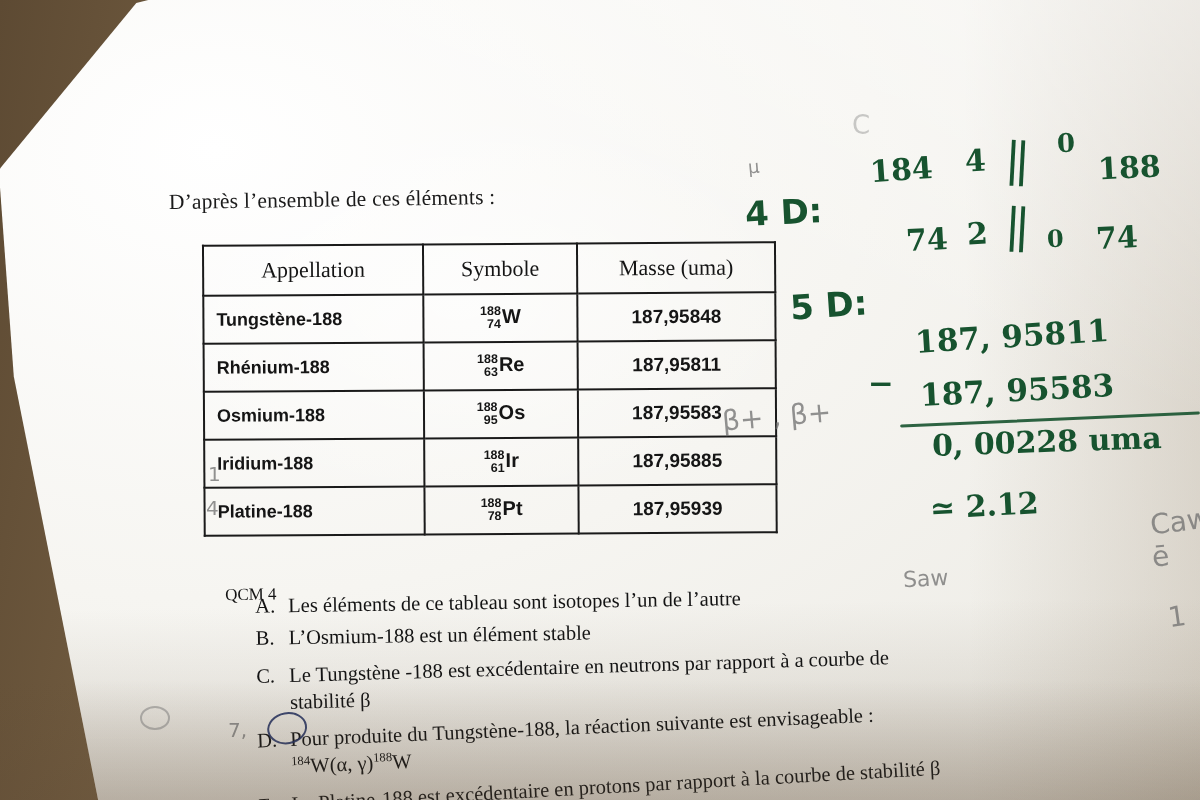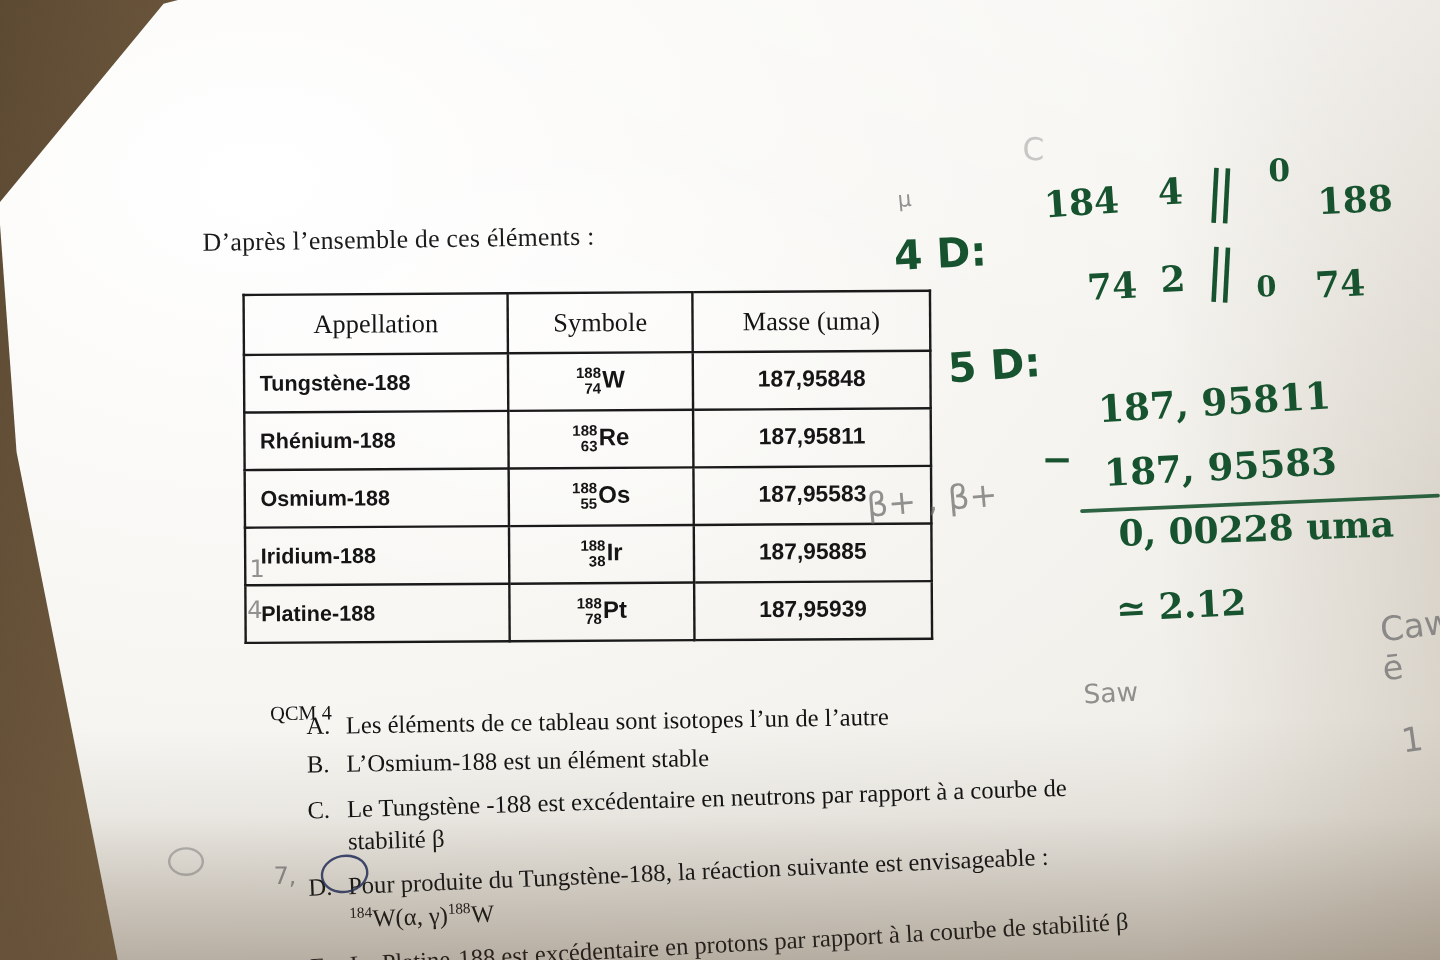--- a/index.html
+++ b/index.html
@@ -275,26 +275,26 @@
             <td class="sym"><span class="iso"><span class="a">188</span><span class="z">74</span></span><span>W</span></td>
             <td class="mass">187,95848</td>
           </tr>
           <tr>
             <td class="name">Rhénium-188</td>
             <td class="sym"><span class="iso"><span class="a">188</span><span class="z">63</span></span><span>Re</span></td>
             <td class="mass">187,95811</td>
           </tr>
           <tr>
             <td class="name">Osmium-188</td>
-            <td class="sym"><span class="iso"><span class="a">188</span><span class="z">55</span></span><span>Os</span></td>
+            <td class="sym"><span class="iso"><span class="a">188</span><span class="z">95</span></span><span>Os</span></td>
             <td class="mass">187,95583</td>
           </tr>
           <tr>
             <td class="name">Iridium-188</td>
-            <td class="sym"><span class="iso"><span class="a">188</span><span class="z">38</span></span><span>Ir</span></td>
+            <td class="sym"><span class="iso"><span class="a">188</span><span class="z">61</span></span><span>Ir</span></td>
             <td class="mass">187,95885</td>
           </tr>
           <tr>
             <td class="name">Platine-188</td>
             <td class="sym"><span class="iso"><span class="a">188</span><span class="z">78</span></span><span>Pt</span></td>
             <td class="mass">187,95939</td>
           </tr>
         </tbody>
       </table>
     </div>

